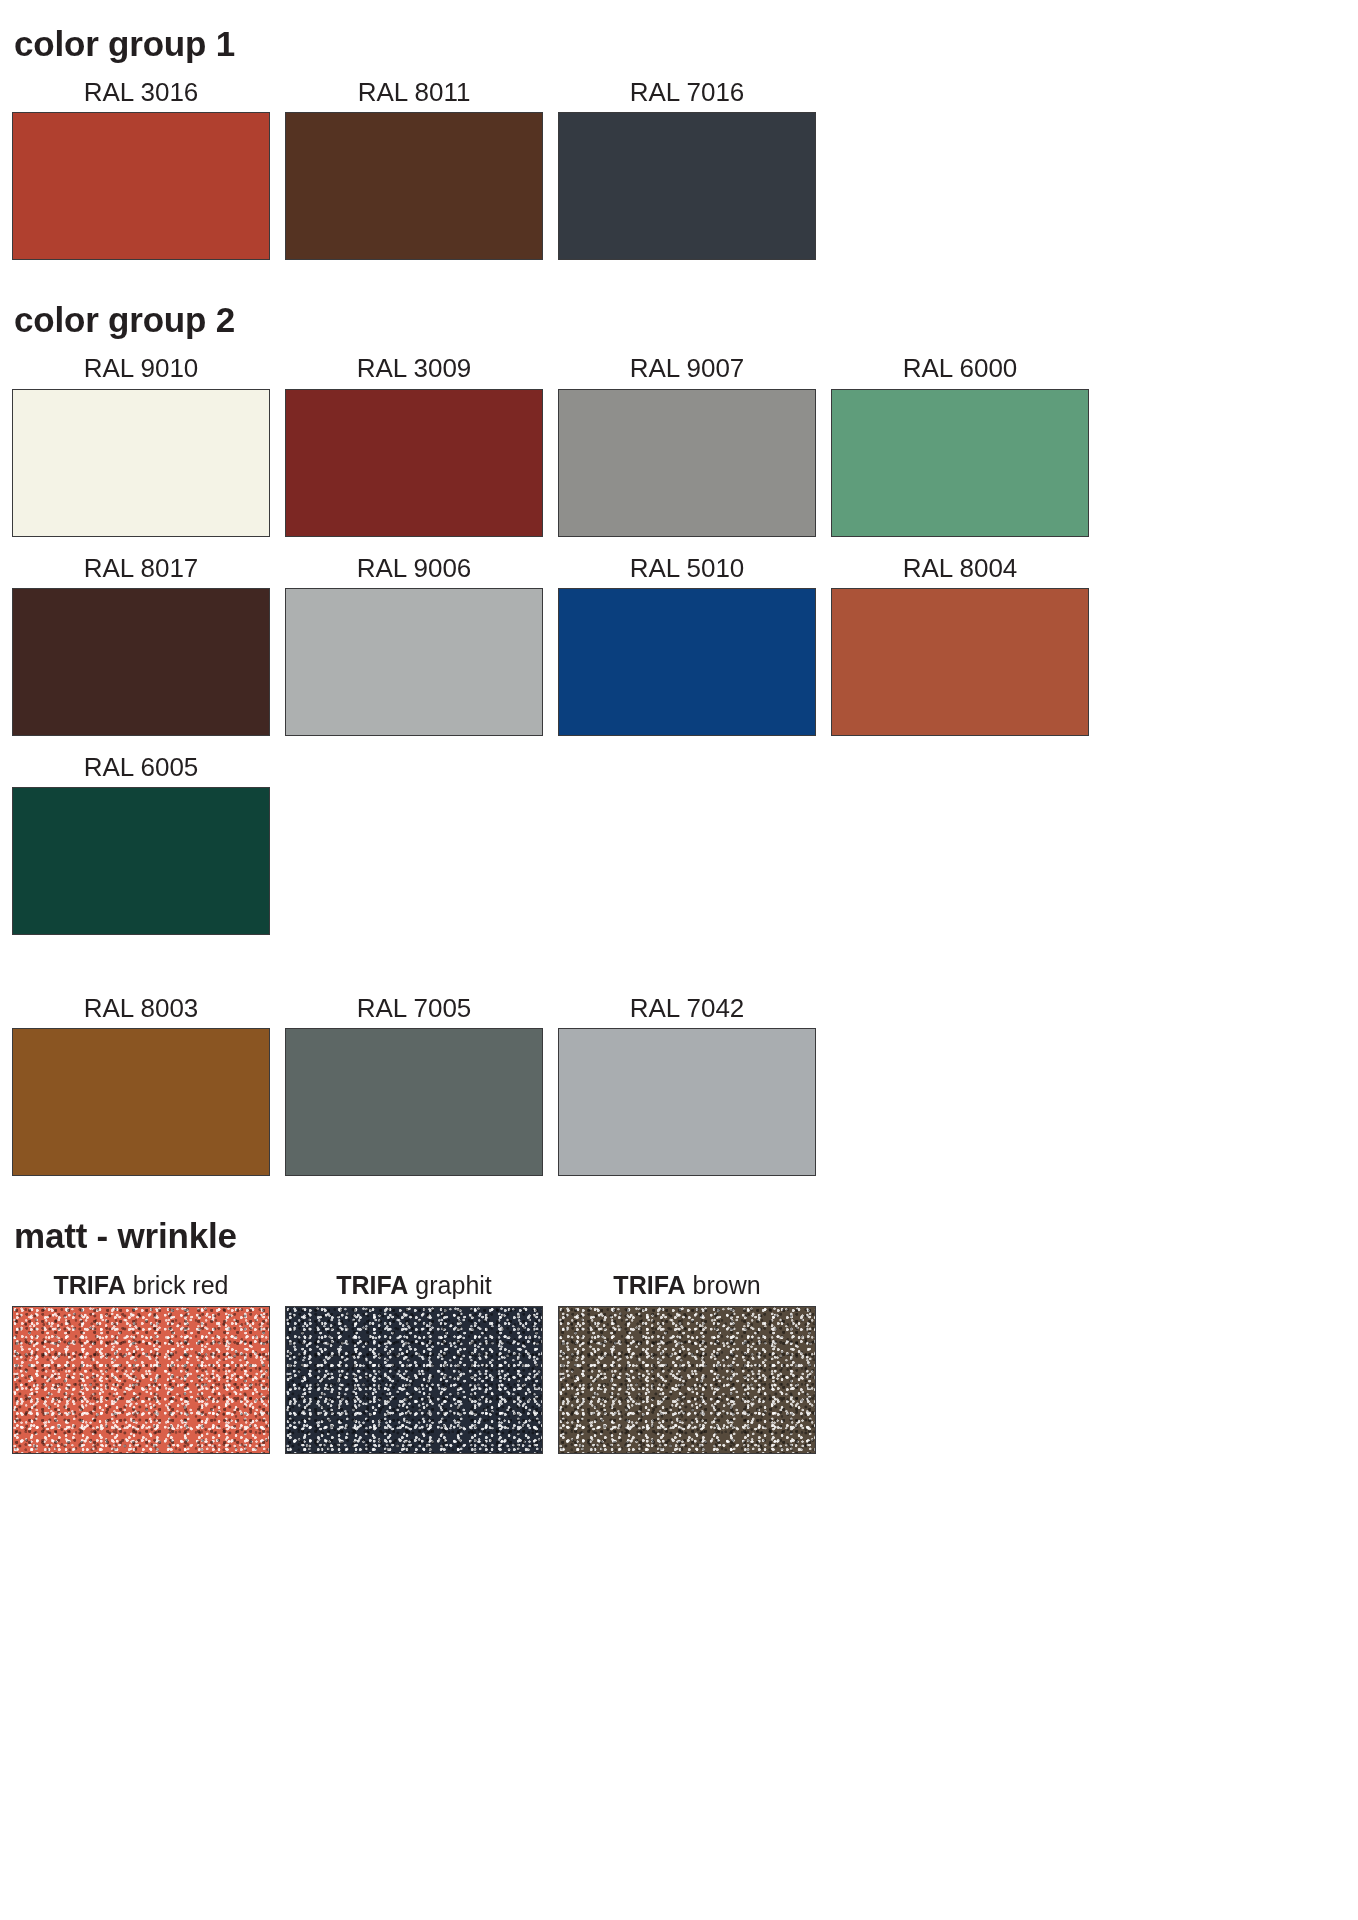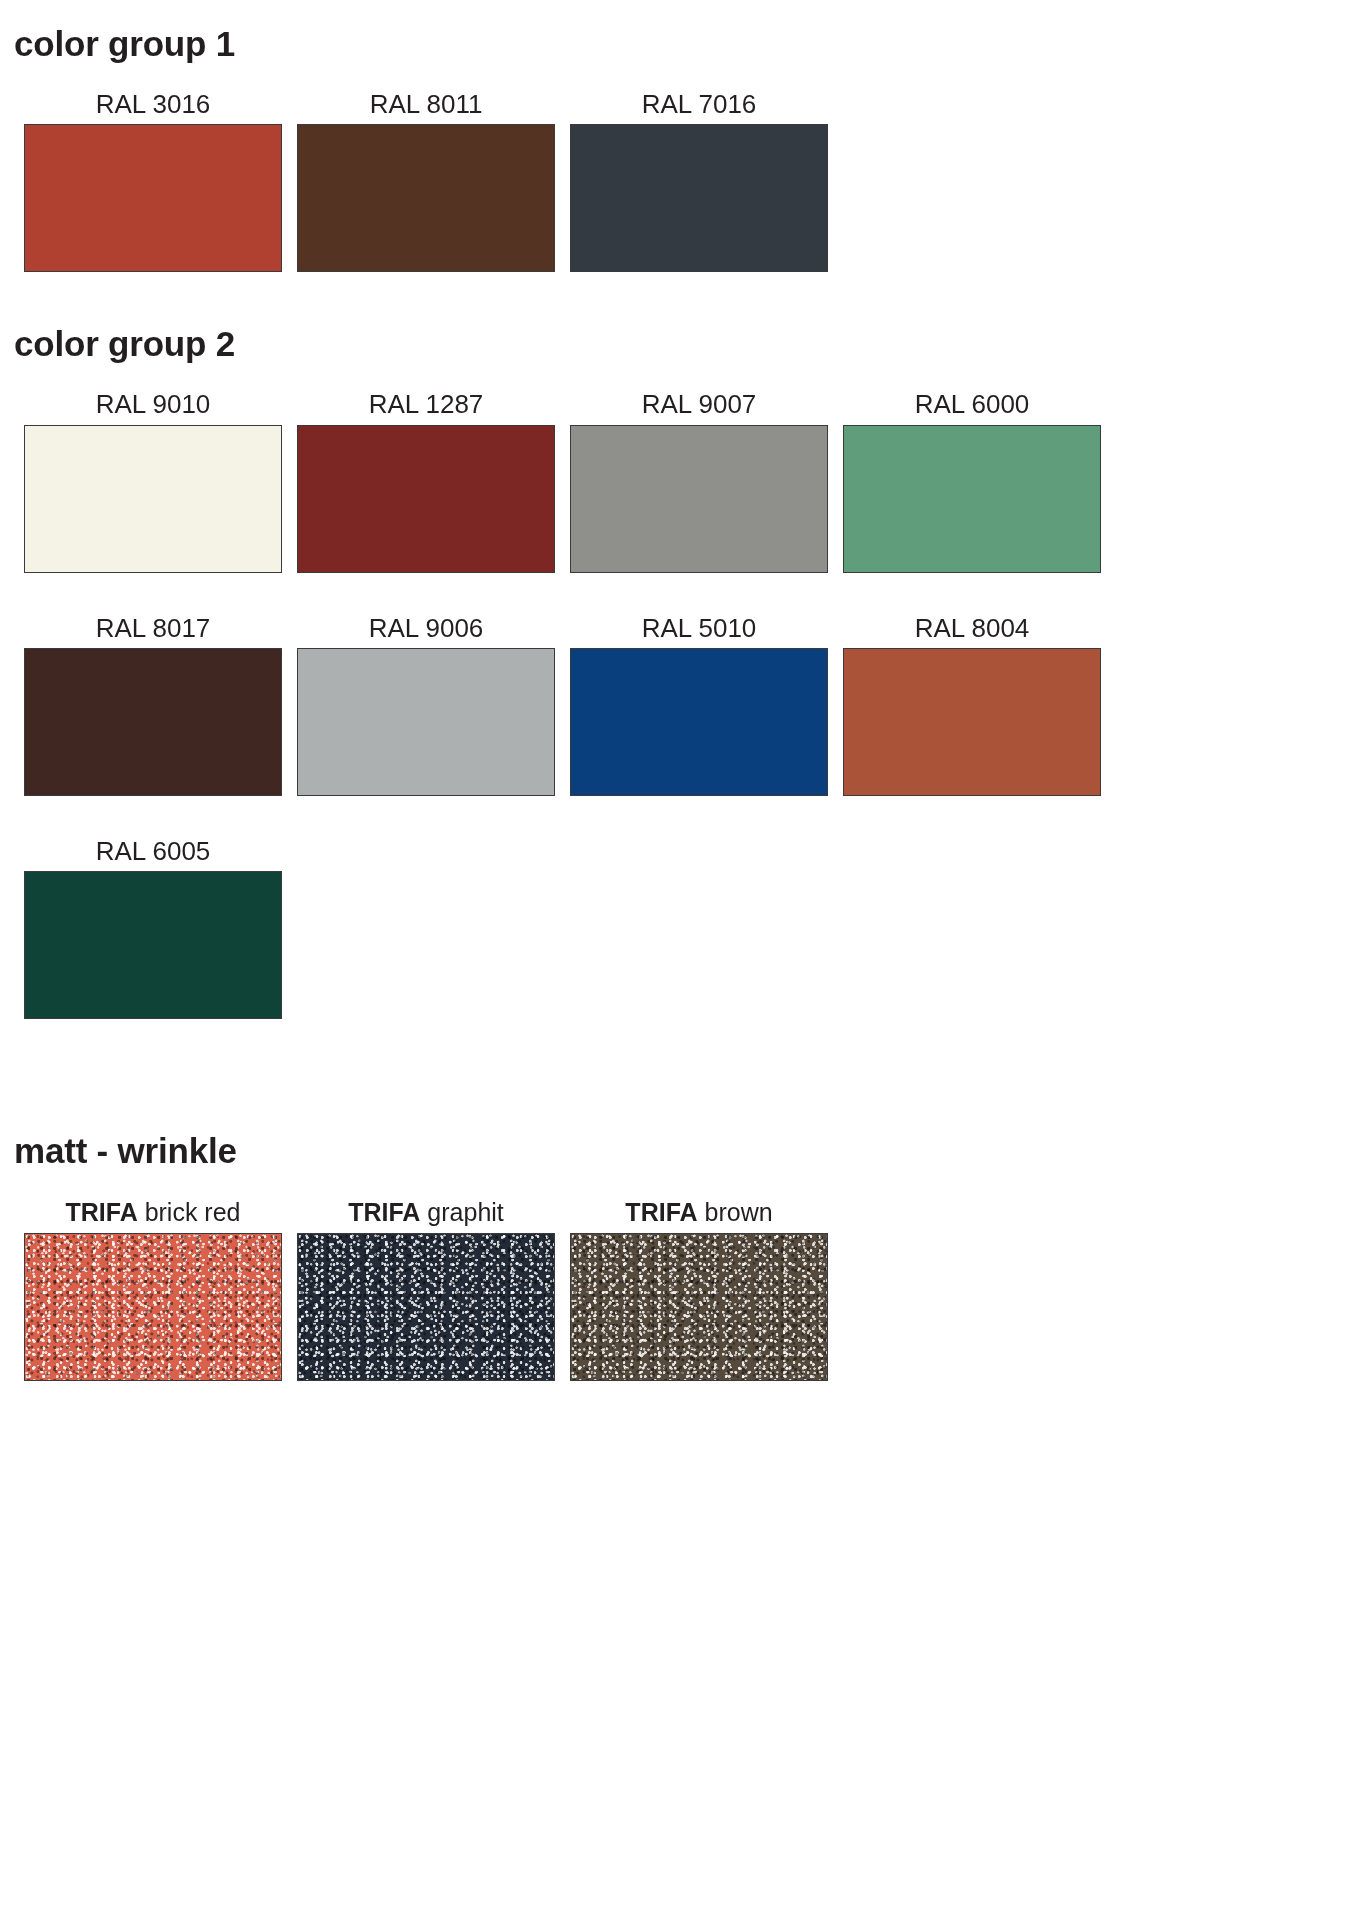--- a/index.html
+++ b/index.html
@@ -35,21 +35,21 @@
     padding: 0 0 0 14px;
     line-height: 1.0;
   }
 
   
   .swatch-row {
     display: flex;
     flex-direction: row;
     align-items: flex-start;
     padding: 0;
-    margin: 12px;
+    margin: 0;
   }
   .swatch-cell {
     width: 258px;
     margin-right: 15px;
     display: flex;
     flex-direction: column;
     align-items: center;
   }
   .swatch-cell:first-child { margin-left: 12px; }
   .swatch-label {
@@ -162,21 +162,21 @@
       </div>
       <div class="spacer-lg"></div>
       <div class="group-heading">color group 2</div>
       <div class="spacer-sm"></div>
       <div class="swatch-row">
         <div class="swatch-cell">
           <div class="swatch-label">RAL 9010</div>
           <div class="swatch-chip" style="background-color: rgb(244, 243, 230);"></div>
         </div>
         <div class="swatch-cell">
-          <div class="swatch-label">RAL 1287</div>
+          <div class="swatch-label">RAL 3009</div>
           <div class="swatch-chip" style="background-color: rgb(124, 39, 35);"></div>
         </div>
         <div class="swatch-cell">
           <div class="swatch-label">RAL 9007</div>
           <div class="swatch-chip" style="background-color: rgb(143, 143, 140);"></div>
         </div>
         <div class="swatch-cell">
           <div class="swatch-label">RAL 6000</div>
           <div class="swatch-chip" style="background-color: rgb(95, 157, 123);"></div>
         </div>
@@ -202,20 +202,34 @@
       </div>
       <div class="spacer-sm"></div>
       <div class="swatch-row">
         <div class="swatch-cell">
           <div class="swatch-label">RAL 6005</div>
           <div class="swatch-chip" style="background-color: rgb(15, 67, 56);"></div>
         </div>
       </div>
       <div class="spacer-lg"></div>
       <div class="spacer-sm"></div>
+      <div class="swatch-row">
+        <div class="swatch-cell">
+          <div class="swatch-label">RAL 8003</div>
+          <div class="swatch-chip" style="background-color: rgb(138, 85, 34);"></div>
+        </div>
+        <div class="swatch-cell">
+          <div class="swatch-label">RAL 7005</div>
+          <div class="swatch-chip" style="background-color: rgb(93, 103, 101);"></div>
+        </div>
+        <div class="swatch-cell">
+          <div class="swatch-label">RAL 7042</div>
+          <div class="swatch-chip" style="background-color: rgb(169, 173, 176);"></div>
+        </div>
+      </div>
       <div class="spacer-lg"></div>
       <div class="group-heading">matt - wrinkle</div>
       <div class="spacer-sm"></div>
       <div class="swatch-row">
         <div class="swatch-cell">
           <div class="trifa-label"><span class="brand">TRIFA</span> <span class="tone">brick red</span></div>
           <div class="swatch-chip tex" style="background-color: rgb(217, 96, 74);"></div>
         </div>
         <div class="swatch-cell">
           <div class="trifa-label"><span class="brand">TRIFA</span> <span class="tone">graphit</span></div>

